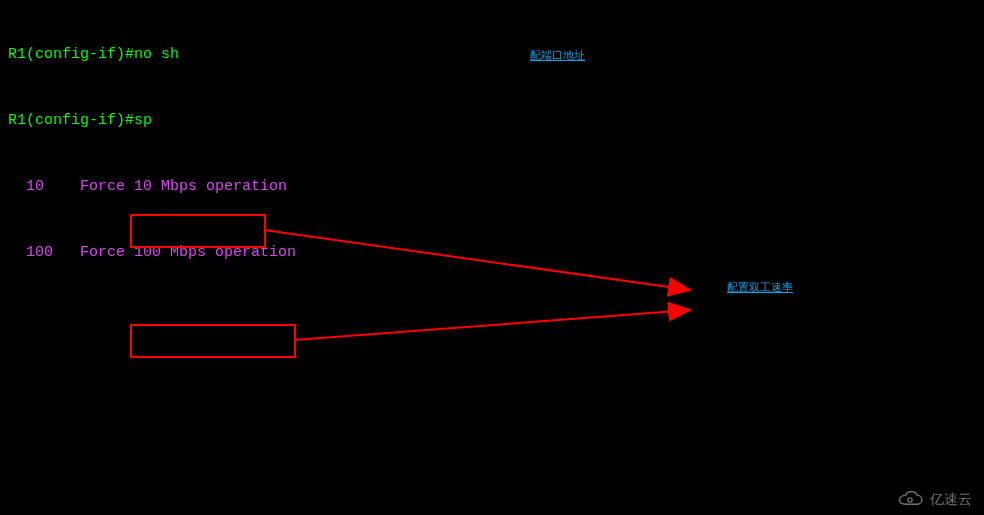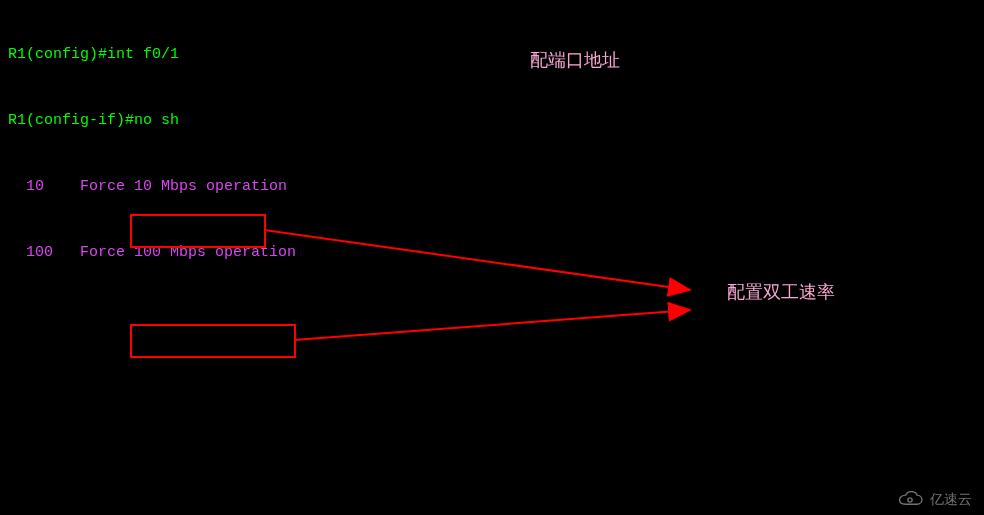--- a/index.html
+++ b/index.html
@@ -19,24 +19,25 @@
     left: 8px;
     color: #00ff00;
     line-height: 22px;
     white-space: pre;
   }
   .white-text {
     color: #d946ef;
   }
   .annotation {
     position: absolute;
-    color: #f9a8d4;
+    color: #0ea5e9;
     font-family: "Microsoft YaHei", "SimSun", sans-serif;
-    font-size: 18px;
+    font-size: 11px;
     white-space: nowrap;
+    text-decoration: underline;
   }
   .highlight-box {
     position: absolute;
     border: 2px solid #ff0000;
     background: transparent;
     pointer-events: none;
   }
   svg.overlay {
     position: absolute;
     top: 0;
@@ -59,22 +60,22 @@
   .watermark .txt {
     color: #888888;
     font-family: "Microsoft YaHei", sans-serif;
     font-size: 14px;
   }
 </style>
 </head>
 <body>
 
 <div class="terminal">
-  <div>R1(config)#int f0/1</div>
   <div>R1(config-if)#no sh</div>
+  <div>R1(config-if)#sp</div>
   <div class="white-text">  10    Force 10 Mbps operation</div>
   <div class="white-text">  100   Force 100 Mbps operation</div>
   
   <div></div>
   
   
   
   
   
   

